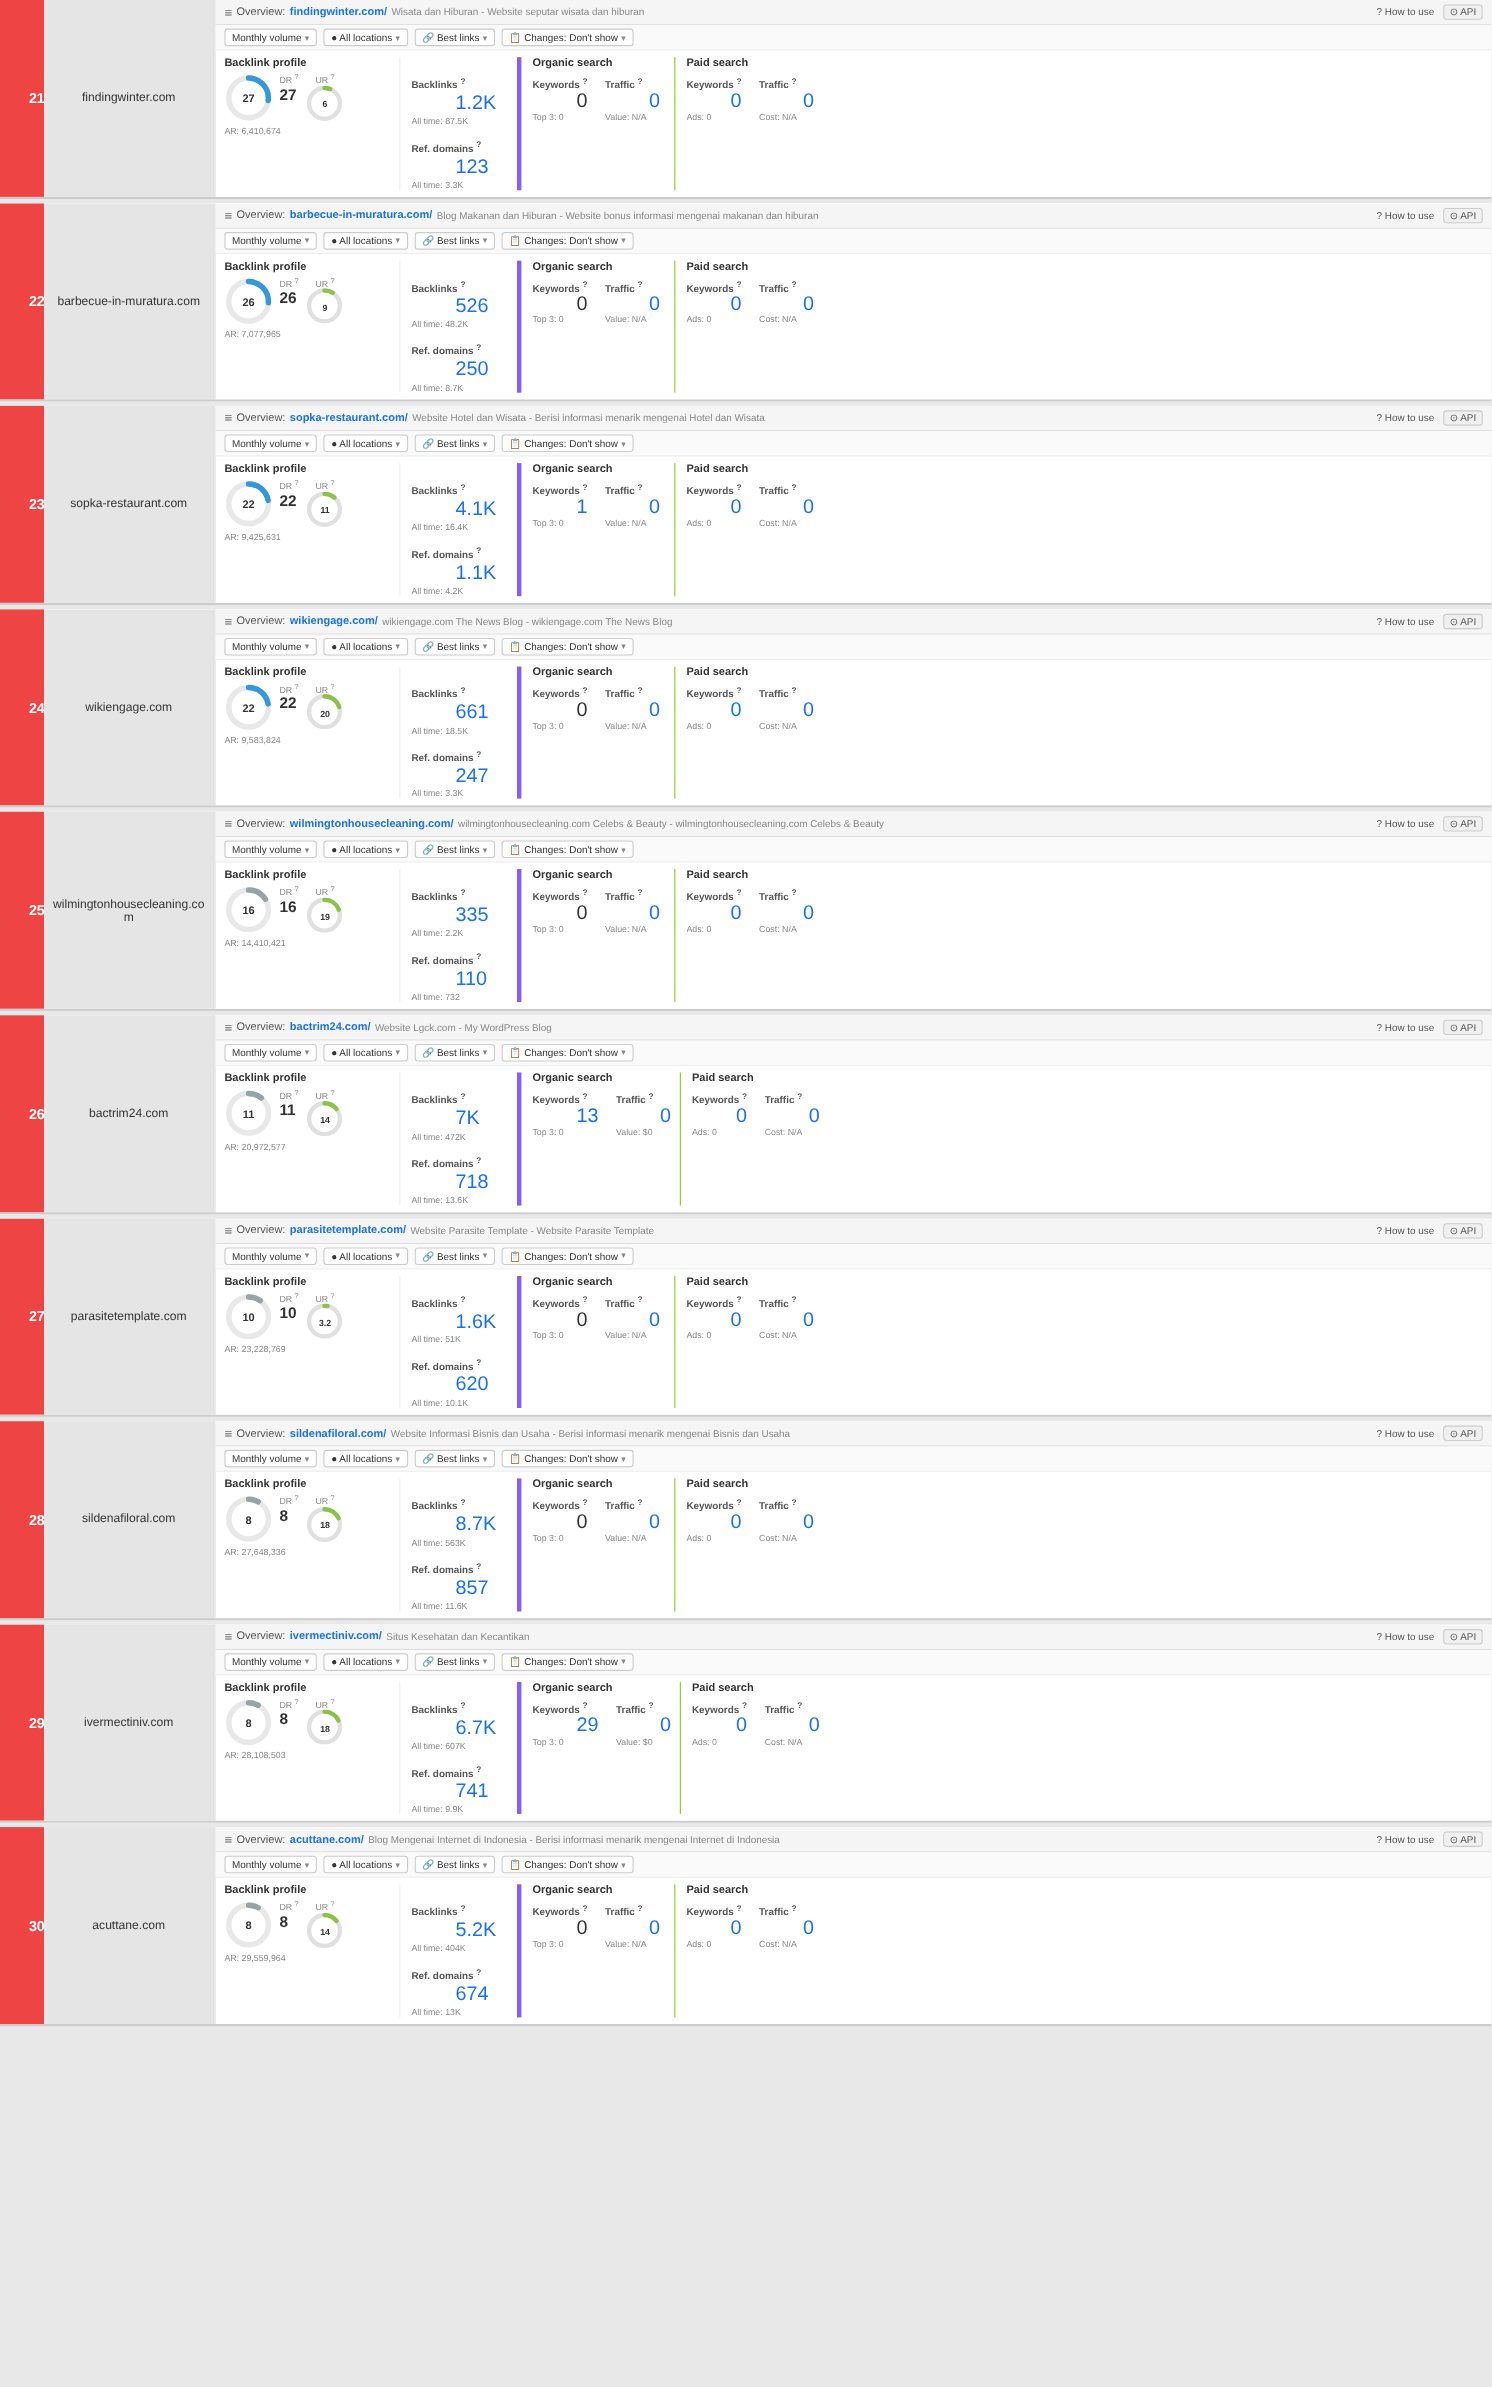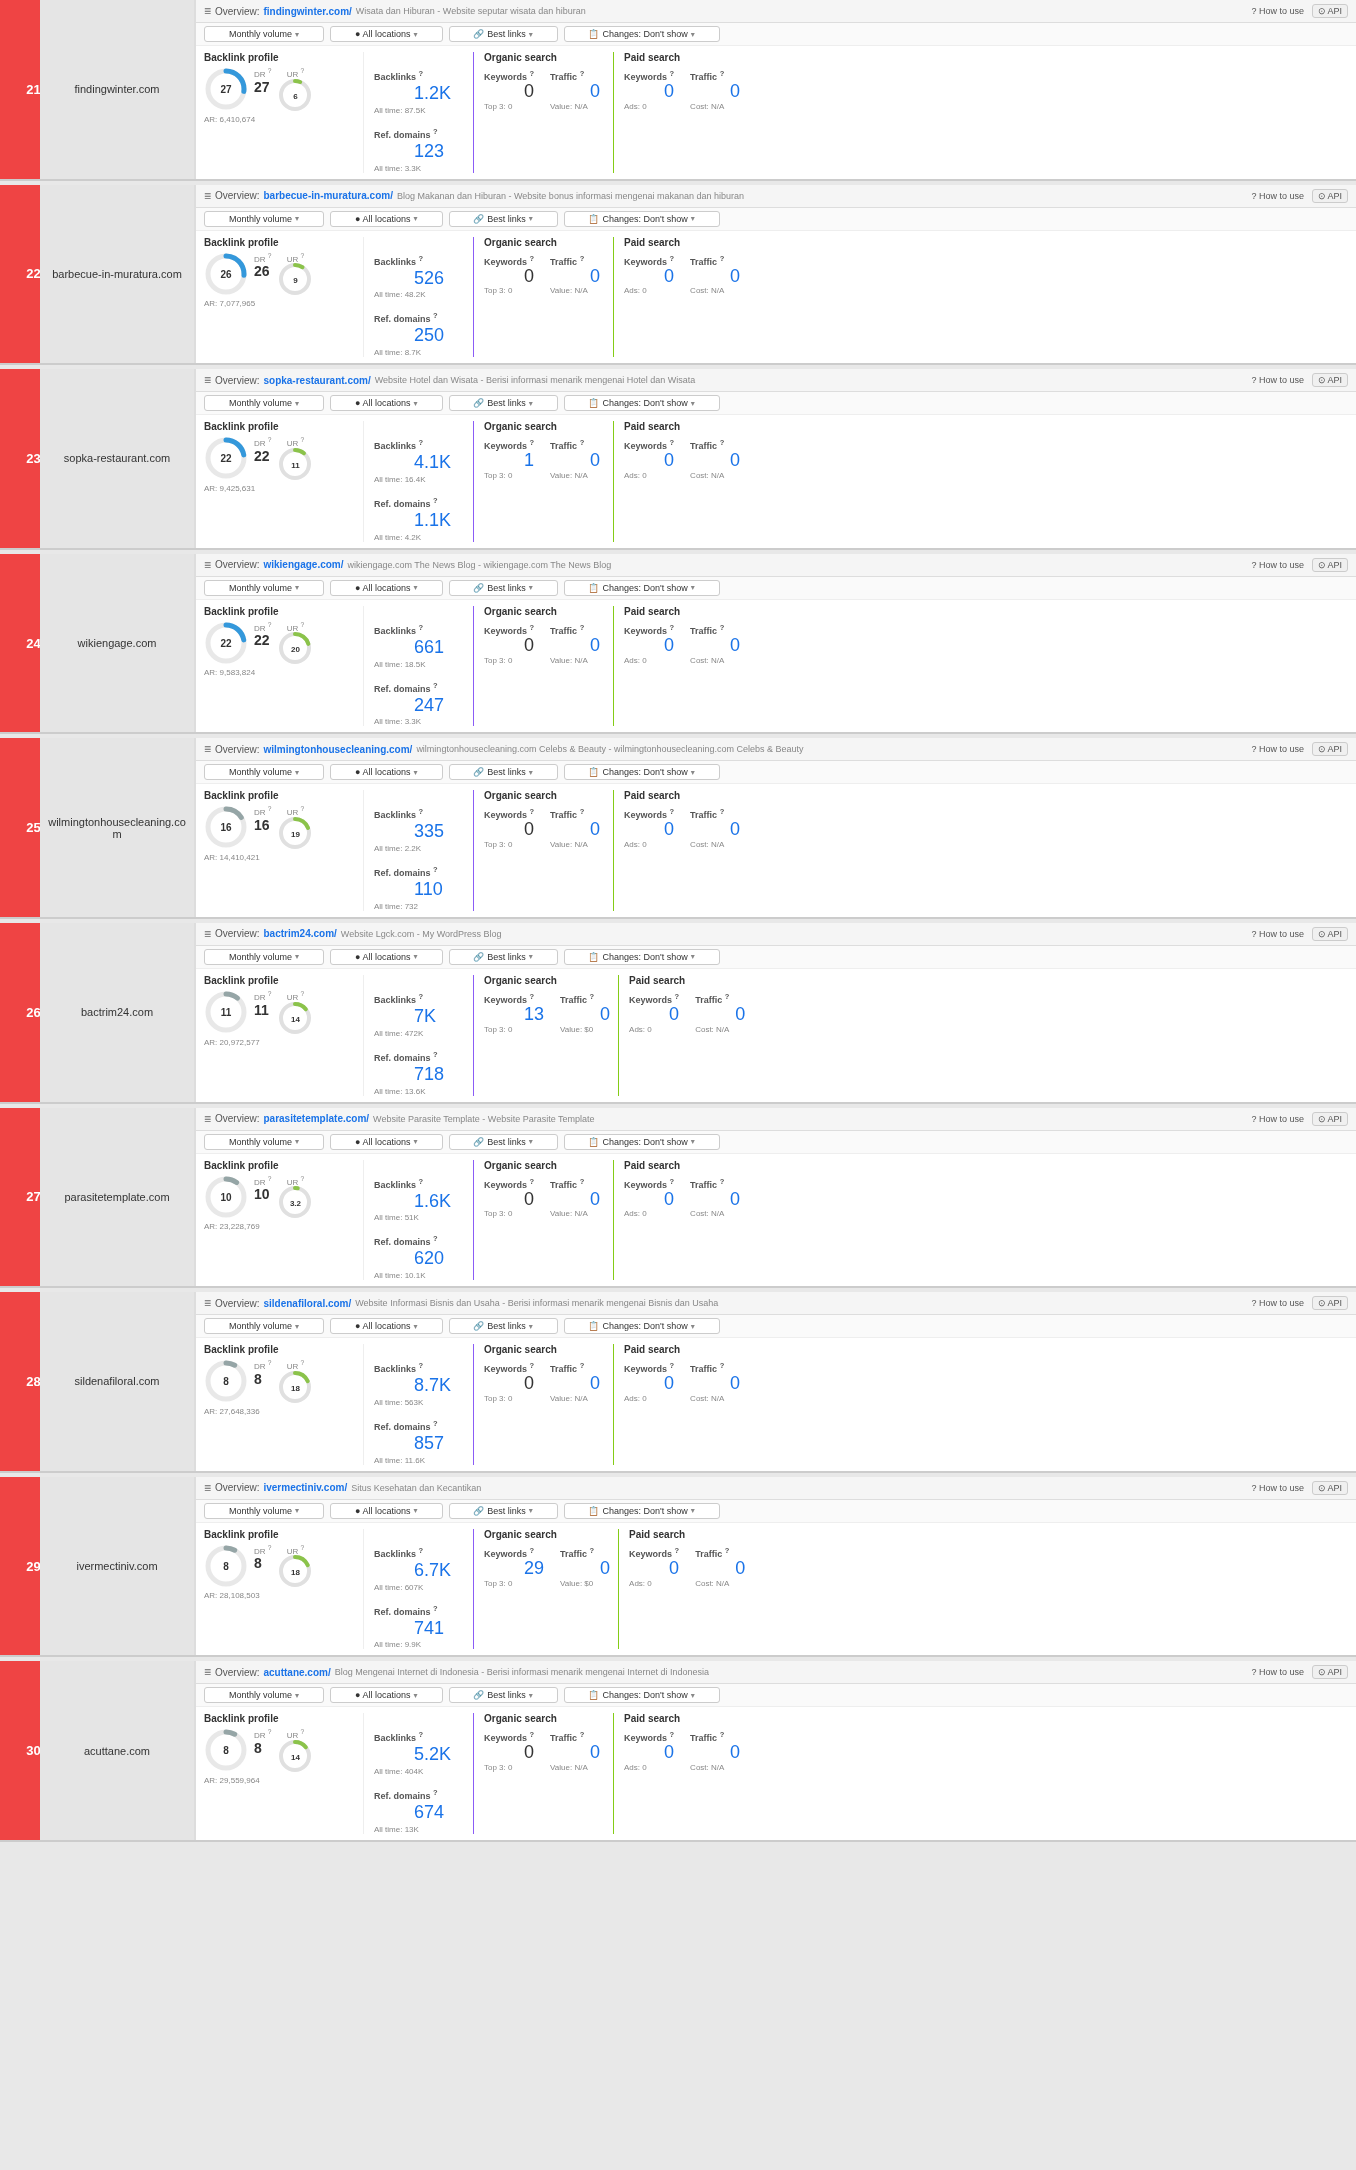--- a/index.html
+++ b/index.html
@@ -118,21 +118,21 @@
       align-items: center;
       gap: 6px;
       border-bottom: 1px solid #eee;
       background: #fafafa;
     }
     
     .toolbar-btn {
       background: #fff;
       border: 1px solid #ccc;
       border-radius: 3px;
-      padding: 2px 24px;
+      padding: 2px 6px;
       font-size: 9px;
       cursor: pointer;
       display: flex;
       align-items: center;
       gap: 3px;
       color: #333;
     }
     
     .toolbar-btn .dropdown-arrow {
       font-size: 8px;
@@ -208,21 +208,21 @@
       margin-top: 2px;
     }
     
     
     .stats-section {
       display: flex;
       flex-direction: column;
       gap: 2px;
       min-width: 100px;
       padding-right: 8px;
-      border-right: 1px solid #8b5cf6;
+      border-right: 4px solid #8b5cf6;
     }
     
     .stats-section:last-child {
       border-right: none;
     }
     
     .stat-main {
       font-size: 18px;
       font-weight: normal;
       color: #1a73e8;

